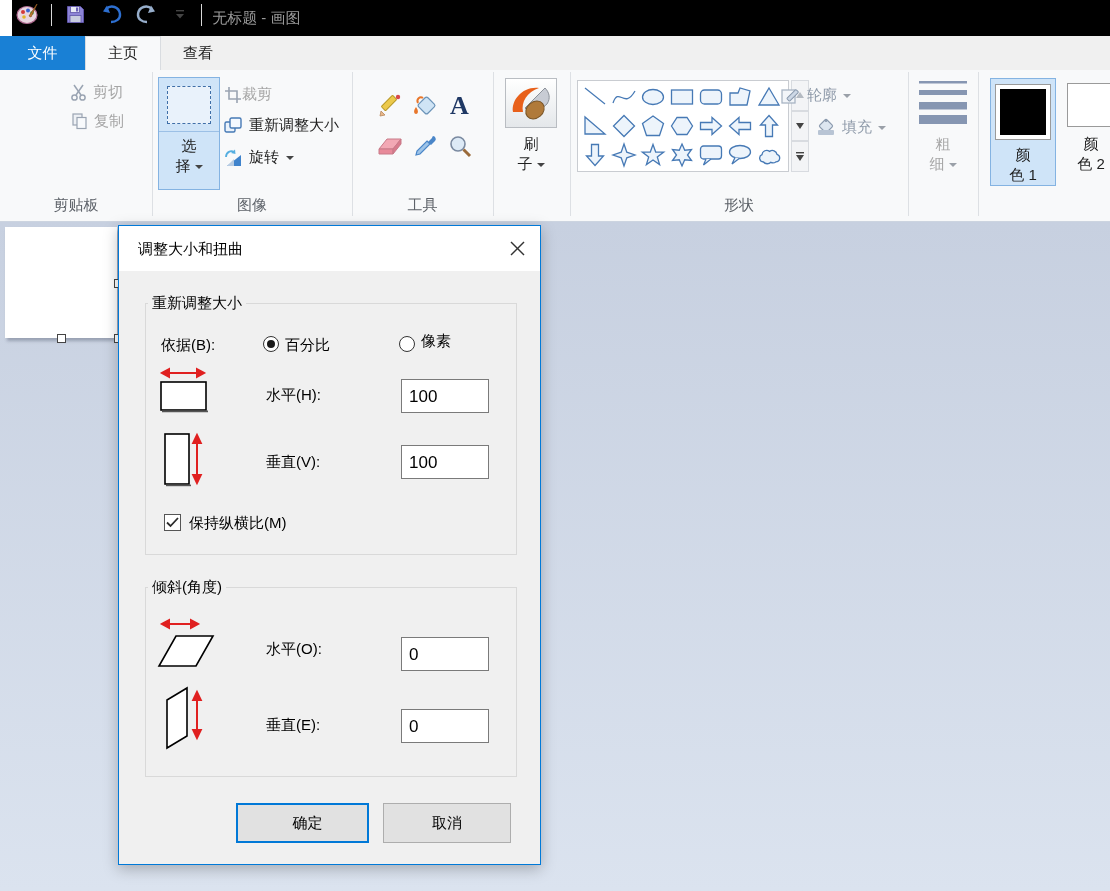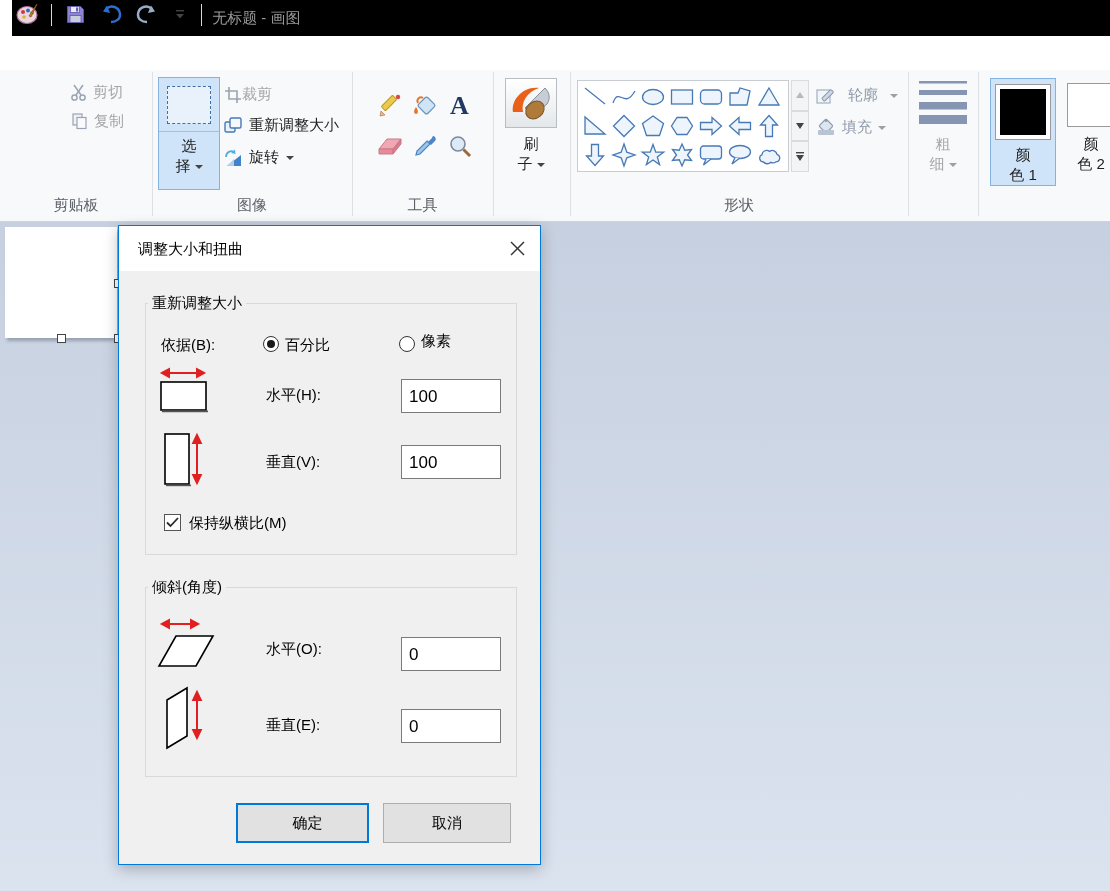--- a/index.html
+++ b/index.html
@@ -45,21 +45,21 @@
   .handle{position:absolute;width:7px;height:7px;background:#fff;border:1px solid #444;box-sizing:content-box;}
 
   
   #dialog{left:118px;top:3px;width:423px;height:640px;background:#f0f0f0;border:1px solid #0079d8;box-sizing:border-box;box-shadow:0 4px 14px rgba(0,0,0,.25);}
   #dlg-titlebar{left:0;top:0;width:421px;height:45px;background:#ffffff;}
   #dlg-title{left:19px;top:0;line-height:45px;font-size:15px;color:#000;}
   #dlg-close{left:376px;top:0;width:45px;height:45px;display:flex;align-items:center;justify-content:center;}
   .groupbox{position:absolute;border:1px solid #d9d9d9;box-sizing:border-box;}
   .groupbox-label{position:absolute;background:#f0f0f0;padding:0 4px;font-size:15px;color:#000;}
   .dlabel{position:absolute;font-size:15px;color:#000;white-space:nowrap;}
-  .dinput{position:absolute;width:100px;height:34px;border:1px solid #7a7a7a;background:#fff;font-family:"Liberation Sans","DejaVu Sans",sans-serif;font-size:17px;padding:1px 0 0 7px;box-sizing:border-box;outline:none;}
+  .dinput{position:absolute;width:88px;height:34px;border:1px solid #7a7a7a;background:#fff;font-family:"Liberation Sans","DejaVu Sans",sans-serif;font-size:17px;padding:1px 0 0 7px;box-sizing:border-box;outline:none;}
   .radio{position:absolute;width:16px;height:16px;border:1px solid #333;border-radius:50%;background:#fff;box-sizing:border-box;}
   .radio.sel::after{content:"";position:absolute;left:3px;top:3px;width:8px;height:8px;border-radius:50%;background:#1a1a1a;}
   #dlg-checkbox{position:absolute;width:17px;height:17px;border:1px solid #555;background:#fff;box-sizing:border-box;display:flex;align-items:center;justify-content:center;}
   .btn{position:absolute;height:40px;background:#e1e1e1;font-family:"Liberation Sans","DejaVu Sans",sans-serif;font-size:15px;color:#000;display:flex;align-items:center;justify-content:center;cursor:default;}
   #btn-ok{left:117px;top:577px;width:133px;border:2px solid #0078d7;box-sizing:border-box;padding-left:16px;}
   #btn-cancel{left:264px;top:577px;width:128px;border:1px solid #adadad;box-sizing:border-box;}
 </style>
 </head>
 <body>
 
@@ -100,20 +100,25 @@
     <span class="qat-btn" style="width:22px;margin-left:4px">
       <svg width="10" height="10" viewBox="0 0 10 10">
         <rect x="1" y="1" width="8" height="1.4" fill="#444"></rect>
         <path d="M1 5 h8 l-4 4.5 z" fill="#444"></path>
       </svg>
     </span>
     <span class="qat-sep"></span>
     <span id="win-title">无标题 - 画图</span>
   </div>
 
+  <div id="tabbar" class="abs">
+    <div class="tab" id="tab-file">文件</div>
+    <div class="tab" id="tab-home">主页</div>
+    <div class="tab" id="tab-view">查看</div>
+  </div>
 
   <div id="ribbon" class="abs">
     <div class="rib-divider" style="left:152px"></div>
     <div class="rib-divider" style="left:352px"></div>
     <div class="rib-divider" style="left:493px"></div>
     <div class="rib-divider" style="left:570px"></div>
     <div class="rib-divider" style="left:908px"></div>
     <div class="rib-divider" style="left:978px"></div>
 
     <div class="abs" style="left:70px;top:13px;display:flex;align-items:center;gap:6px">
@@ -339,21 +344,21 @@
             <path d="M0 0 h8 l-4 6 z" fill="#444"></path>
           </svg>
         </span>
       <span class="scr">
           <svg width="8" height="9" viewBox="0 0 8 9">
             <rect x="0" y="0" width="8" height="1.4" fill="#444"></rect>
             <path d="M0 3 h8 l-4 6 z" fill="#444"></path>
           </svg>
         </span>
     </div>
-    <div class="abs" style="left:816px;top:16px;display:flex;align-items:center;gap:12px">
+    <div class="abs" style="left:781px;top:16px;display:flex;align-items:center;gap:6px">
       <svg width="20" height="18" viewBox="0 0 20 18">
         <rect x="1" y="3" width="13" height="13" fill="#f2f5f9" stroke="#a8b4c4" stroke-width="1.3"></rect>
         <rect x="10" y="2" width="4" height="13" rx="1" transform="rotate(45 12 8)" fill="#cdd8e6" stroke="#8a99ad" stroke-width="1"></rect>
       </svg>
       <span class="rib-row-label" style="color:#8d99a8">轮廓</span>
       <span class="caret gray"></span>
     </div>
     <div class="abs" style="left:816px;top:48px;display:flex;align-items:center;gap:6px">
       <svg width="20" height="19" viewBox="0 0 20 19">
         <rect x="5" y="3" width="10" height="10" rx="1.5" transform="rotate(45 10 8)" fill="#dde6f0" stroke="#8a99ad" stroke-width="1.2"></rect>

